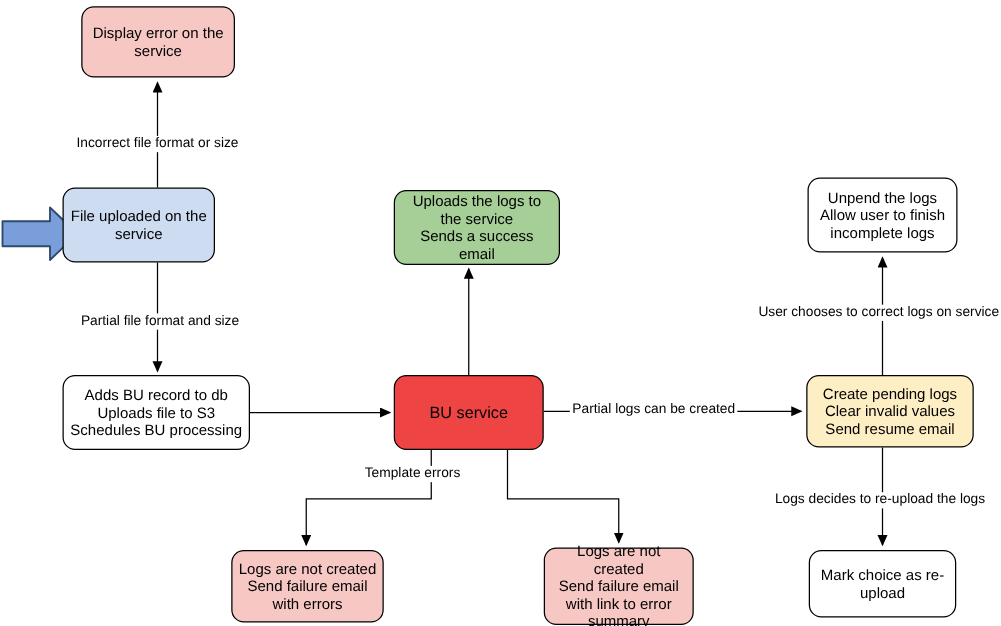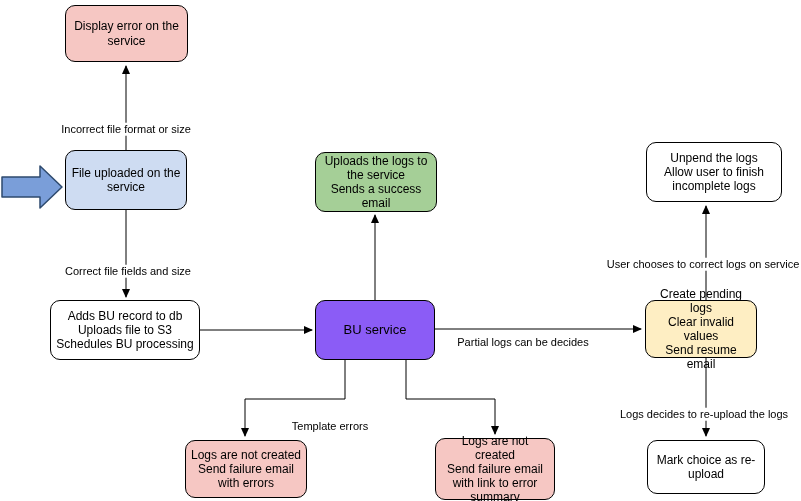--- a/index.html
+++ b/index.html
@@ -26,21 +26,20 @@
   }
   .edge-label{
     position:absolute;
     transform:translate(-50%,-50%);
     background:#ffffff;
     font-size:11px;line-height:1.14;
     color:#000000;
     white-space:nowrap;
     text-align:center;
     padding:0 2px;
-    margin-top:14px;
   }
   .edge-label.two-line{white-space:pre-line;}
 </style>
 </head>
 <body>
 
 <div id="canvas">
 
   <svg id="connector-layer" width="801" height="501" viewBox="0 0 801 501">
     <defs>
@@ -58,61 +57,61 @@
     <path d="M406,360 V399 H495 V434" stroke="#000000" fill="none" marker-end="url(#arr)"></path>
     <path d="M706,300 V206" stroke="#000000" fill="none" marker-end="url(#arr)"></path>
     <path d="M706,358 V436" stroke="#000000" fill="none" marker-end="url(#arr)"></path>
 
     <path d="M2,177 L40,177 L40,166 L62,187 L40,208 L40,197 L2,197 Z" fill="#7a9ed9" stroke="#2e4a6e" stroke-width="1.5" stroke-linejoin="round"></path>
   </svg>
 
   <div class="node" style="left: 65px; top: 5px; width: 123px; height: 57px; background-color: rgb(246, 199, 195);">Display error on the
 service</div>
 
-  <div class="node" style="left: 65px; top: 150px; width: 122px; height: 60px; background-color: rgb(206, 220, 242);">File uploaded on the
+  <div class="node" style="left: 50px; top: 150px; width: 122px; height: 60px; background-color: rgb(206, 220, 242);">File uploaded on the
 service</div>
 
   <div class="node" style="left: 50px; top: 300px; width: 150px; height: 60px; background-color: rgb(255, 255, 255);">Adds BU record to db
 Uploads file to S3
 Schedules BU processing</div>
 
-  <div class="node" style="left: 315px; top: 300px; width: 120px; height: 60px; font-size: 13px; background-color: #8b5cf6;">BU service</div>
+  <div class="node" style="left: 315px; top: 300px; width: 120px; height: 60px; font-size: 13px; background-color: #ef4444;">BU service</div>
 
-  <div class="node" style="left: 315px; top: 152px; width: 122px; height: 60px; background-color: rgb(165, 207, 151);">Uploads the logs to
+  <div class="node" style="left: 315px; top: 152px; width: 133px; height: 60px; background-color: rgb(165, 207, 151);">Uploads the logs to
 the service
 Sends a success
 email</div>
 
-  <div class="node" style="left: 645px; top: 300px; width: 112px; height: 58px; background-color: rgb(254, 238, 195);">Create pending logs
+  <div class="node" style="left: 645px; top: 300px; width: 134px; height: 58px; background-color: rgb(254, 238, 195);">Create pending logs
 Clear invalid values
 Send resume email</div>
 
-  <div class="node" style="left: 646px; top: 142px; width: 136px; height: 60px; background-color: rgb(255, 255, 255);">Unpend the logs
+  <div class="node" style="left: 646px; top: 142px; width: 120px; height: 60px; background-color: rgb(255, 255, 255);">Unpend the logs
 Allow user to finish
 incomplete logs</div>
 
   <div class="node" style="left: 647px; top: 440px; width: 118px; height: 54px; background-color: rgb(255, 255, 255);">Mark choice as re-
 upload</div>
 
   <div class="node" style="left: 185px; top: 440px; width: 122px; height: 58px; background-color: rgb(246, 199, 195);">Logs are not created
 Send failure email
 with errors</div>
 
   <div class="node" style="left: 435px; top: 438px; width: 120px; height: 62px; background-color: rgb(246, 199, 195);">Logs are not created
 Send failure email
 with link to error
 summary</div>
 
   <div class="edge-label" style="left:126px;top:115px;">Incorrect file format or size</div>
 
-  <div class="edge-label" style="left:128px;top:257px;">Correct file fields and size</div>
+  <div class="edge-label" style="left:128px;top:257px;">Partial file format and size</div>
 
 
-  <div class="edge-label" style="left:523px;top:328px;">Partial logs can be decides</div>
+  <div class="edge-label" style="left:523px;top:328px;">Partial logs can be created</div>
 
-  <div class="edge-label" style="left:330px;top:412px;">Template errors</div>
+  <div class="edge-label" style="left:330px;top:379px;">Template errors</div>
 
 
   <div class="edge-label" style="left:703px;top:250px;">User chooses to correct logs on service</div>
 
   <div class="edge-label" style="left:704px;top:400px;">Logs decides to re-upload the logs</div>
 
 </div>
 
 </body></html>

